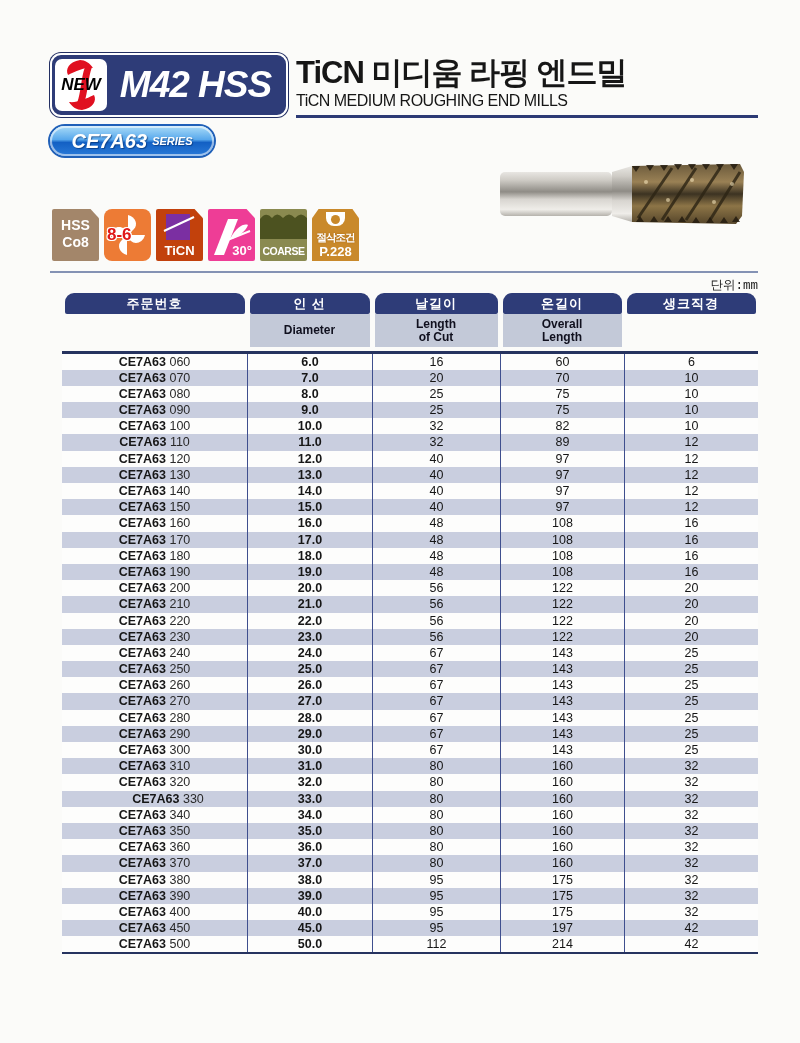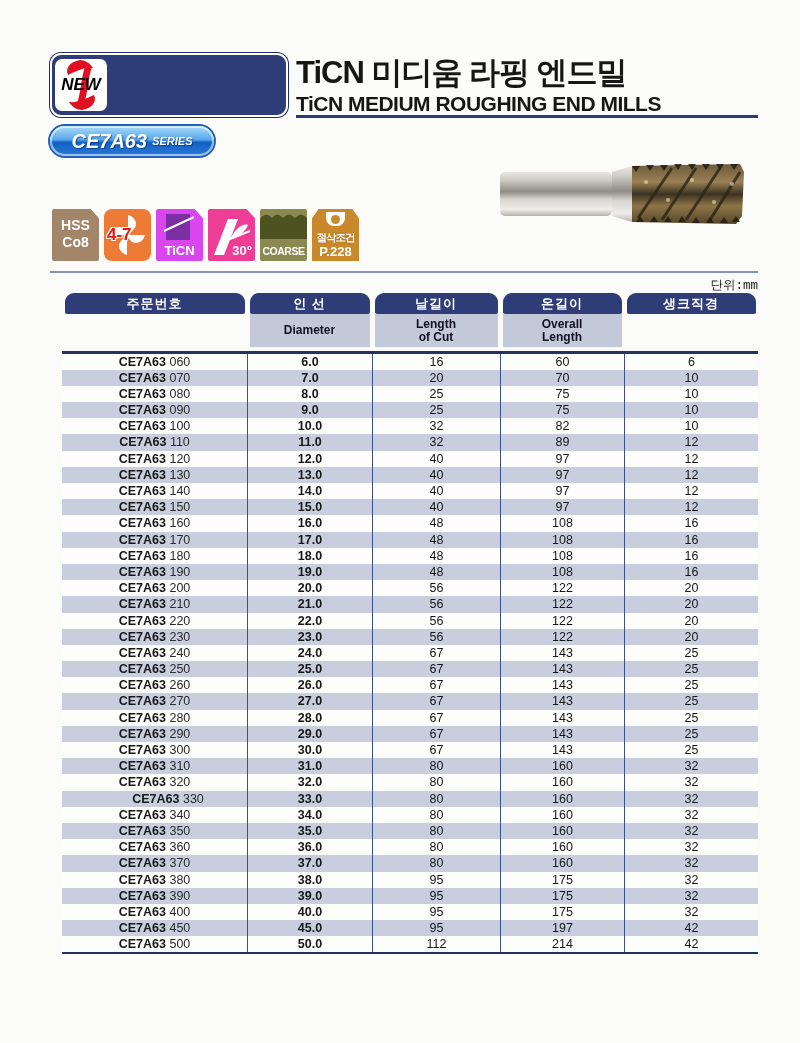--- a/index.html
+++ b/index.html
@@ -24,21 +24,21 @@
     position:absolute;left:0;right:0;top:16px;text-align:center;
     font-weight:bold;font-style:italic;font-size:17px;color:#000;letter-spacing:0px;
   }
   .badge-title{
     flex:1;text-align:center;color:#fff;font-weight:bold;font-style:italic;
     font-size:37px;letter-spacing:-1px;padding-right:4px;
   }
 
   
   .title-ko{left:296px;top:52px;font-size:31px;font-weight:bold;letter-spacing:-1px;white-space:nowrap;}
-  .title-en{left:296px;top:92px;font-size:21px;font-weight:bold;letter-spacing:-0.5px;white-space:nowrap;}
+  .title-en{left:296px;top:92px;font-size:16px;font-weight:normal;letter-spacing:-0.5px;white-space:nowrap;}
   .title-underline{left:296px;top:115px;width:462px;height:3px;background:#2c3a75;}
 
   
   .series-pill{
     left:50px;top:126px;width:164px;height:30px;border-radius:15px;
     background:linear-gradient(#aadcf8 0%, #58a8ec 45%, #1360c4 55%, #2a7ad8 100%);
     box-shadow:inset 0 0 0 2px rgba(255,255,255,.55), 0 0 0 2px #2060b8;
     display:flex;align-items:center;justify-content:center;gap:5px;color:#fff;
   }
   .series-code{font-size:20px;font-weight:bold;font-style:italic;text-shadow:1px 1px 1px rgba(0,40,100,.6);}
@@ -53,21 +53,21 @@
   .cut-tr{clip-path:polygon(0 0, 82% 0, 100% 18%, 100% 100%, 0 100%);}
   .cut-both{clip-path:polygon(0 18%, 14% 0, 86% 0, 100% 18%, 100% 100%, 0 100%);}
   .icon-hss{background:#a3866a;border-radius:2px;}
   .icon-hss .l1{position:absolute;left:0;right:0;top:8px;text-align:center;font-size:14px;}
   .icon-hss .l2{position:absolute;left:0;right:0;top:25px;text-align:center;font-size:14px;}
   .icon-flutes{background:#ed7b35;border-radius:8px;}
   .icon-flutes .num{
     position:absolute;left:3px;top:16px;font-size:17px;color:#e01818;
     text-shadow:-1px -1px 0 #fff,1px -1px 0 #fff,-1px 1px 0 #fff,1px 1px 0 #fff;
   }
-  .icon-ticn{background:#d946ef;border-radius:2px;}
+  .icon-ticn{background:#c2410c;border-radius:2px;}
   .icon-ticn .chip{position:absolute;left:10px;top:5px;width:24px;height:26px;background:#7b2fa2;}
   .icon-ticn .lbl{position:absolute;left:0;right:0;bottom:3px;text-align:center;font-size:13px;}
   .icon-helix{background:#ee3d96;border-radius:2px;}
   .icon-helix .lbl{position:absolute;right:3px;bottom:3px;font-size:13px;}
   .icon-coarse{background:#8a8a50;border-radius:2px;}
   .icon-coarse .lbl{position:absolute;left:0;right:0;bottom:4px;text-align:center;font-size:10.5px;letter-spacing:-0.5px;}
   .icon-cond{background:#c9892b;}
   .icon-cond .lbl{
     position:absolute;left:0;right:0;top:22px;text-align:center;font-size:10.5px;letter-spacing:-1px;
     color:#fff;text-shadow:0 0 2px #a06010;
@@ -110,20 +110,21 @@
 
 <div class="abs brand-badge">
   <div class="new-logo">
     <svg width="52" height="52" viewBox="0 0 52 52">
       <path d="M25 1 C14 3 10 10 13 16 C22 12 30 8 38 9 C35 4 30 1 25 1 Z" fill="#e01020"></path>
       <path d="M27 51 C38 49 42 42 39 36 C30 40 22 44 14 43 C17 48 22 51 27 51 Z" fill="#e01020"></path>
       <path d="M30 8 C26 18 26 34 22 44 L29 44 C33 34 33 18 37 8 Z" fill="#e01020"></path>
     </svg>
     <div class="new-text">NEW</div>
   </div>
+  <div class="badge-title">M42 HSS</div>
 </div>
 
 <div class="abs title-ko">TiCN 미디움 라핑  엔드밀</div>
 <div class="abs title-en">TiCN MEDIUM ROUGHING END MILLS</div>
 <div class="abs title-underline"></div>
 
 <div class="abs series-pill">
   <span class="series-code">CE7A63</span>
   <span class="series-suffix">SERIES</span>
 </div>
@@ -175,21 +176,21 @@
     <div class="l1">HSS</div>
     <div class="l2">Co8</div>
   </div>
   <div class="spec-icon icon-flutes">
     <svg width="47" height="52" viewBox="0 0 47 52">
       <path d="M24 6 C32 8 34 16 30 20 L24 26 Z" fill="#fff"></path>
       <path d="M41 26 C39 34 31 36 27 32 L21 26 Z" fill="#fff"></path>
       <path d="M23 46 C15 44 13 36 17 32 L23 26 Z" fill="#fff"></path>
       <path d="M6 26 C8 18 16 16 20 20 L26 26 Z" fill="#fff"></path>
     </svg>
-    <div class="num">4-7</div>
+    <div class="num">8-6</div>
   </div>
   <div class="spec-icon icon-ticn cut-tr">
     <div class="chip"></div>
     <svg width="47" height="52" viewBox="0 0 47 52" style="position:absolute;left:0;top:0">
       <line x1="8" y1="22" x2="38" y2="8" stroke="#fff" stroke-width="2"></line>
     </svg>
     <div class="lbl">TiCN</div>
   </div>
   <div class="spec-icon icon-helix cut-tr">
     <svg width="47" height="52" viewBox="0 0 47 52">

